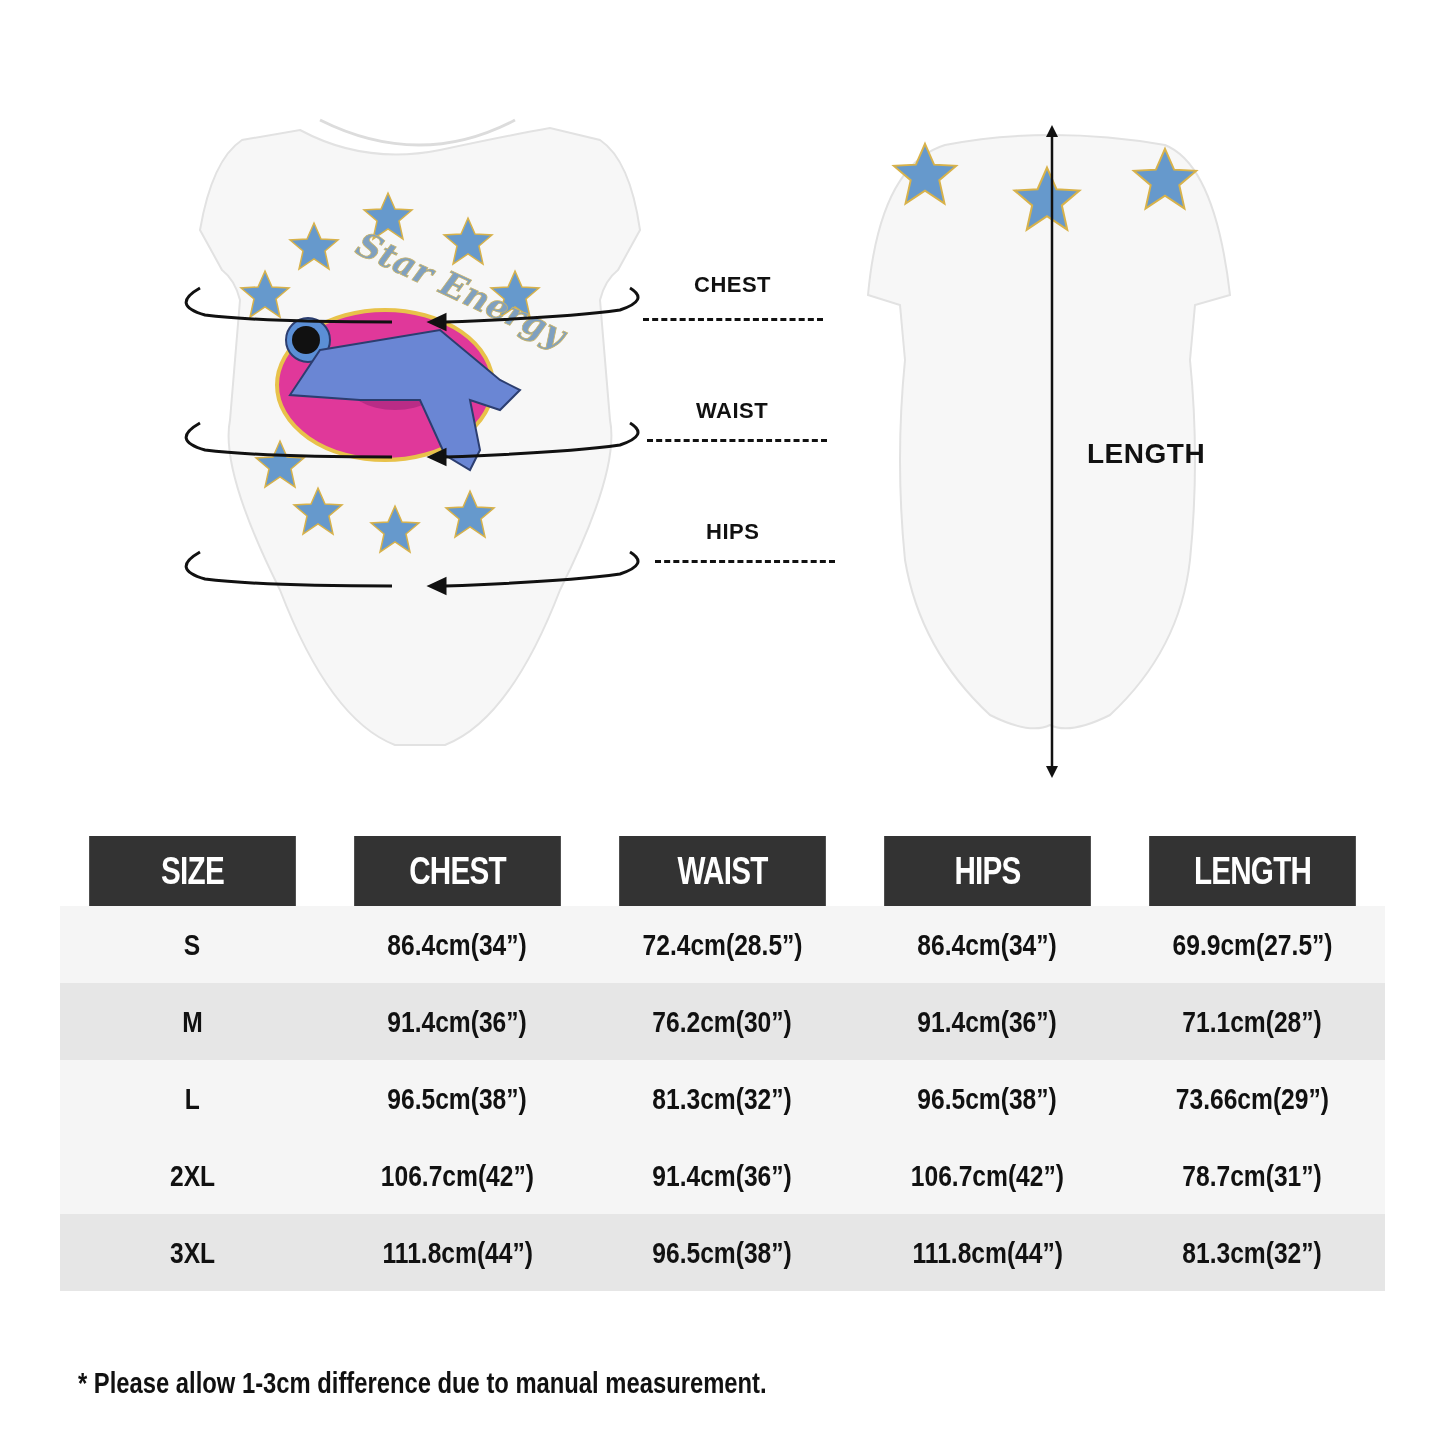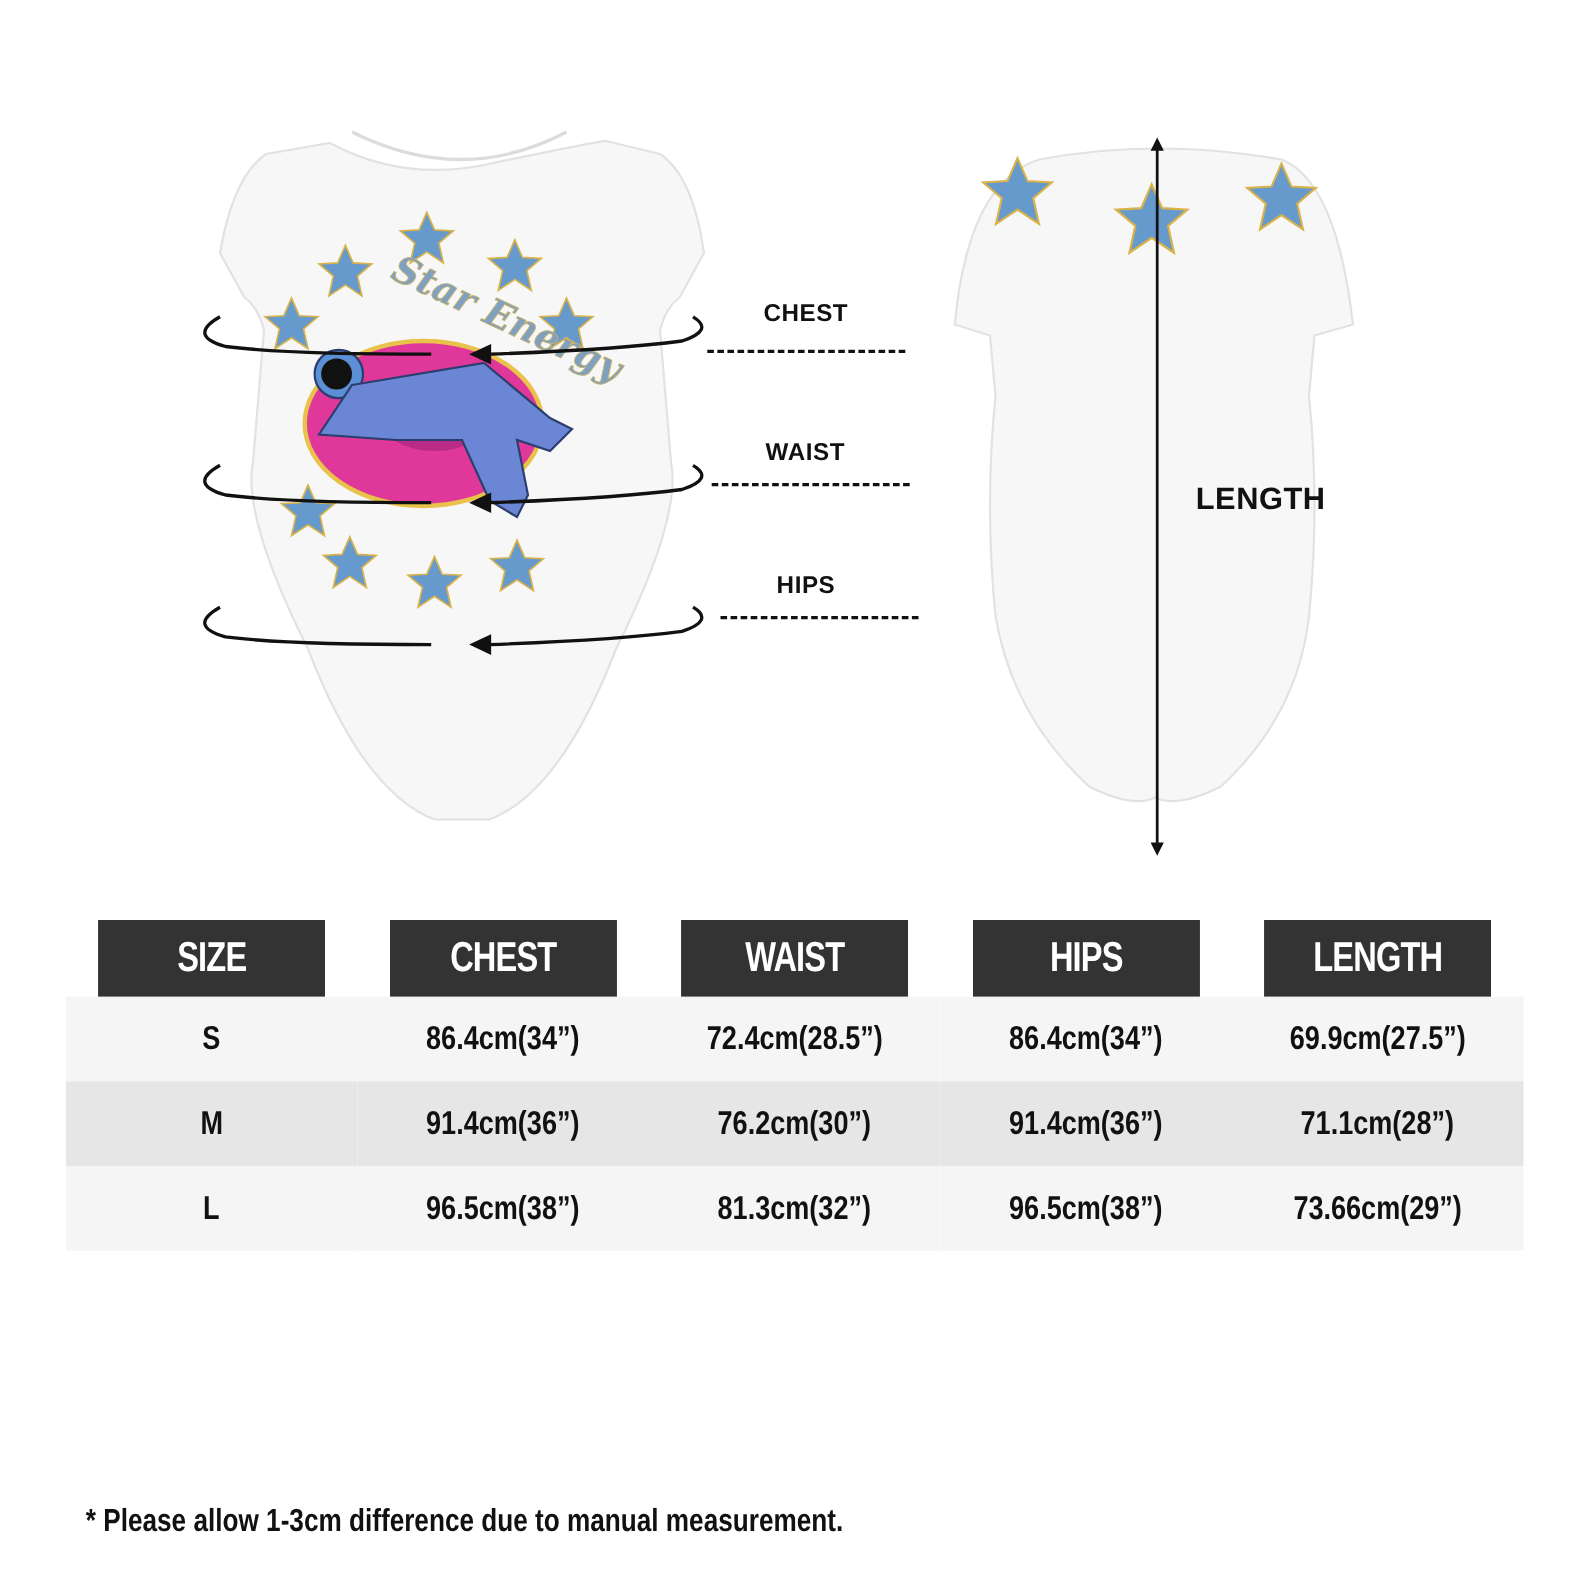--- a/index.html
+++ b/index.html
@@ -129,16 +129,30 @@
       <td><span>91.4cm(36”)</span></td>
       <td><span>71.1cm(28”)</span></td>
     </tr>
     <tr class="odd">
       <td><span>L</span></td>
       <td><span>96.5cm(38”)</span></td>
       <td><span>81.3cm(32”)</span></td>
       <td><span>96.5cm(38”)</span></td>
       <td><span>73.66cm(29”)</span></td>
     </tr>
+    <tr class="odd">
+      <td><span>2XL</span></td>
+      <td><span>106.7cm(42”)</span></td>
+      <td><span>91.4cm(36”)</span></td>
+      <td><span>106.7cm(42”)</span></td>
+      <td><span>78.7cm(31”)</span></td>
+    </tr>
+    <tr class="even">
+      <td><span>3XL</span></td>
+      <td><span>111.8cm(44”)</span></td>
+      <td><span>96.5cm(38”)</span></td>
+      <td><span>111.8cm(44”)</span></td>
+      <td><span>81.3cm(32”)</span></td>
+    </tr>
   </tbody>
 </table>
 
 <div class="note">* Please allow 1-3cm difference due to manual measurement.</div>
 
 </body></html>

